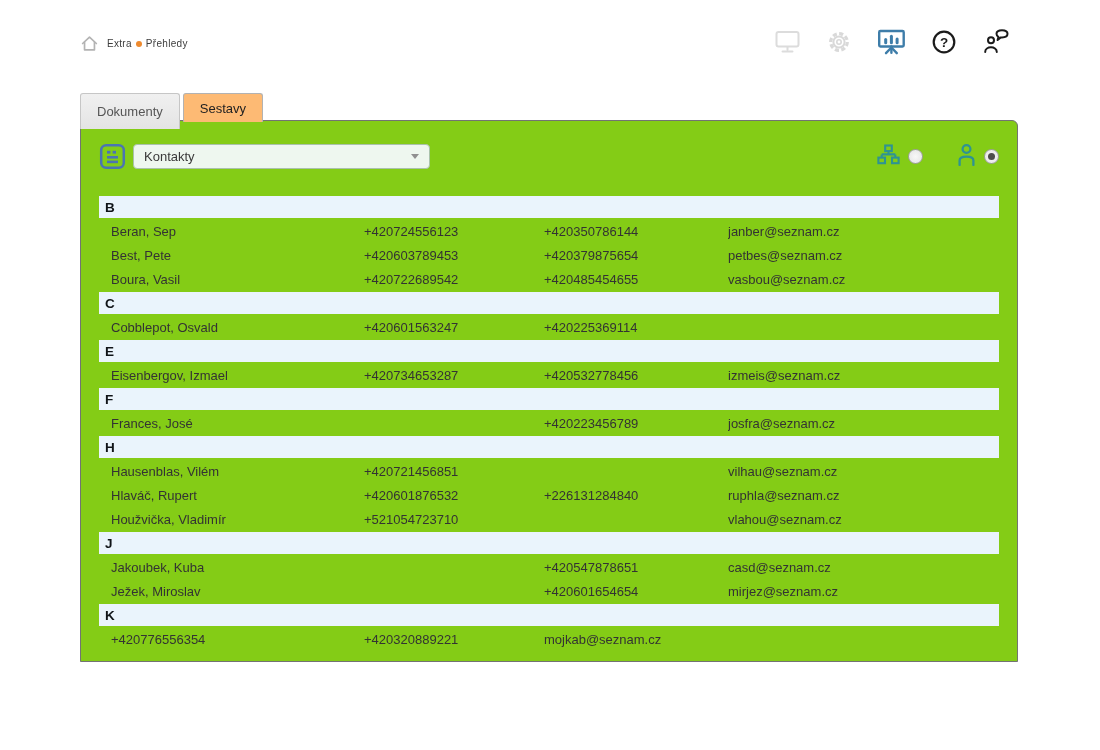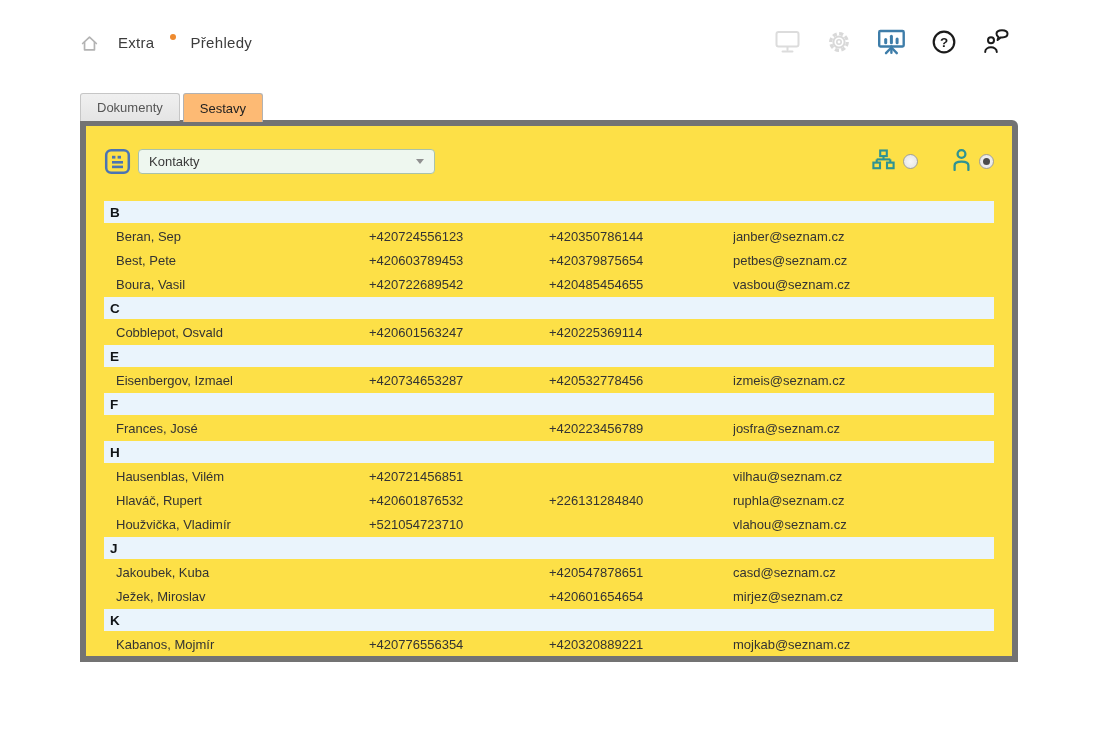--- a/index.html
+++ b/index.html
@@ -1,37 +1,37 @@
 <!DOCTYPE html>
 <html style="--dot: #ee8a2e; --band: #eaf4fc; --selbg: #eef7ef; --selbd: #a9c2ab;"><head>
 <meta charset="utf-8">
 <style>
   * { margin:0; padding:0; box-sizing:border-box; }
   html,body { width:1100px; height:750px; background:#fff; font-family:"Liberation Sans", sans-serif; overflow:hidden; }
   body { position:relative; }
 
   
-  .breadcrumb { position:absolute; left:80px; top:34px; display:flex; gap:15px; font-size:15px; color:#3c3c3c; letter-spacing:.3px; }
+  .breadcrumb { position:absolute; left:80px; top:34px; display:flex; align-items:center; gap:4px; font-size:10px; color:#3c3c3c; letter-spacing:.3px; }
   .breadcrumb .crumb { cursor:pointer; }
   .crumb-dot { width:6px; height:6px; border-radius:50%; background:var(--dot,#ee8a2e); display:inline-block; }
   .home-btn { display:flex; align-items:center; margin-right:4px; cursor:pointer; }
 
   .header-icons { position:absolute; top:28px; right:88px; display:flex; align-items:center; gap:25px; }
   .hicon { display:flex; align-items:center; justify-content:center; cursor:pointer; }
 
   
   .tabs { position:absolute; left:80px; top:93px; display:flex; z-index:3; }
-  .tab { height:28px; padding:0 16px; display:flex; align-items:center; font-size:13px; color:#555;
+  .tab { height:36px; padding:0 16px; display:flex; align-items:center; font-size:13px; color:#555;
          background:linear-gradient(#f0f0f0,#e4e4e4); border:1px solid #c6c6c6; border-bottom:none;
          border-radius:3px 3px 0 0; margin-right:3px; cursor:pointer; }
   .tab.active { background:#fdba74; color:#222; border-color:#b2b2b2; height:29px; margin-bottom:-1px; }
 
   
-  .panel { position:absolute; left:80px; top:120px; width:938px; height:542px; background:#fde047;
-           border:6px solid #737373; border-radius:0 6px 0 0; overflow:hidden; z-index:2; }
+  .panel { position:absolute; left:80px; top:120px; width:938px; height:542px; background:#84cc16;
+           border:1px solid #737373; border-radius:0 6px 0 0; overflow:hidden; z-index:2; }
 
   .toolbar { display:flex; align-items:center; margin:21px 18px 0 18px; height:28px; }
   .report-icon { margin-right:7px; display:flex; align-items:center; }
   .select { width:297px; height:25px; background:var(--selbg,#eef7ef); border:1px solid var(--selbd,#a9c2ab);
             border-radius:4px; display:flex; align-items:center; justify-content:space-between;
             padding:0 10px; font-size:13px; color:#3a3a3a; cursor:pointer; }
   .select-arrow { width:0; height:0; border-left:4.5px solid transparent; border-right:4.5px solid transparent; border-top:5.5px solid #909090; }
   .toolbar-spacer { flex:1; }
   .toggle-group { display:flex; align-items:center; gap:8px; margin-left:34px; cursor:pointer; }
   .radio { width:15px; height:15px; border-radius:50%; border:1px solid #9e9e9e;
@@ -234,19 +234,18 @@
       <div class="contact-row">
         <div class="cell name">Ježek, Miroslav</div>
         <div class="cell phone1"></div>
         <div class="cell phone2">+420601654654</div>
         <div class="cell email">mirjez@seznam.cz</div>
       </div>
       <div class="group-header">
         <span class="group-letter">K</span>
       </div>
       <div class="contact-row">
-        <div class="cell name">Kabanos, Mojmír</div>
         <div class="cell phone1">+420776556354</div>
         <div class="cell phone2">+420320889221</div>
         <div class="cell email">mojkab@seznam.cz</div>
       </div>
     </div>
 </div>
 
 </body></html>

